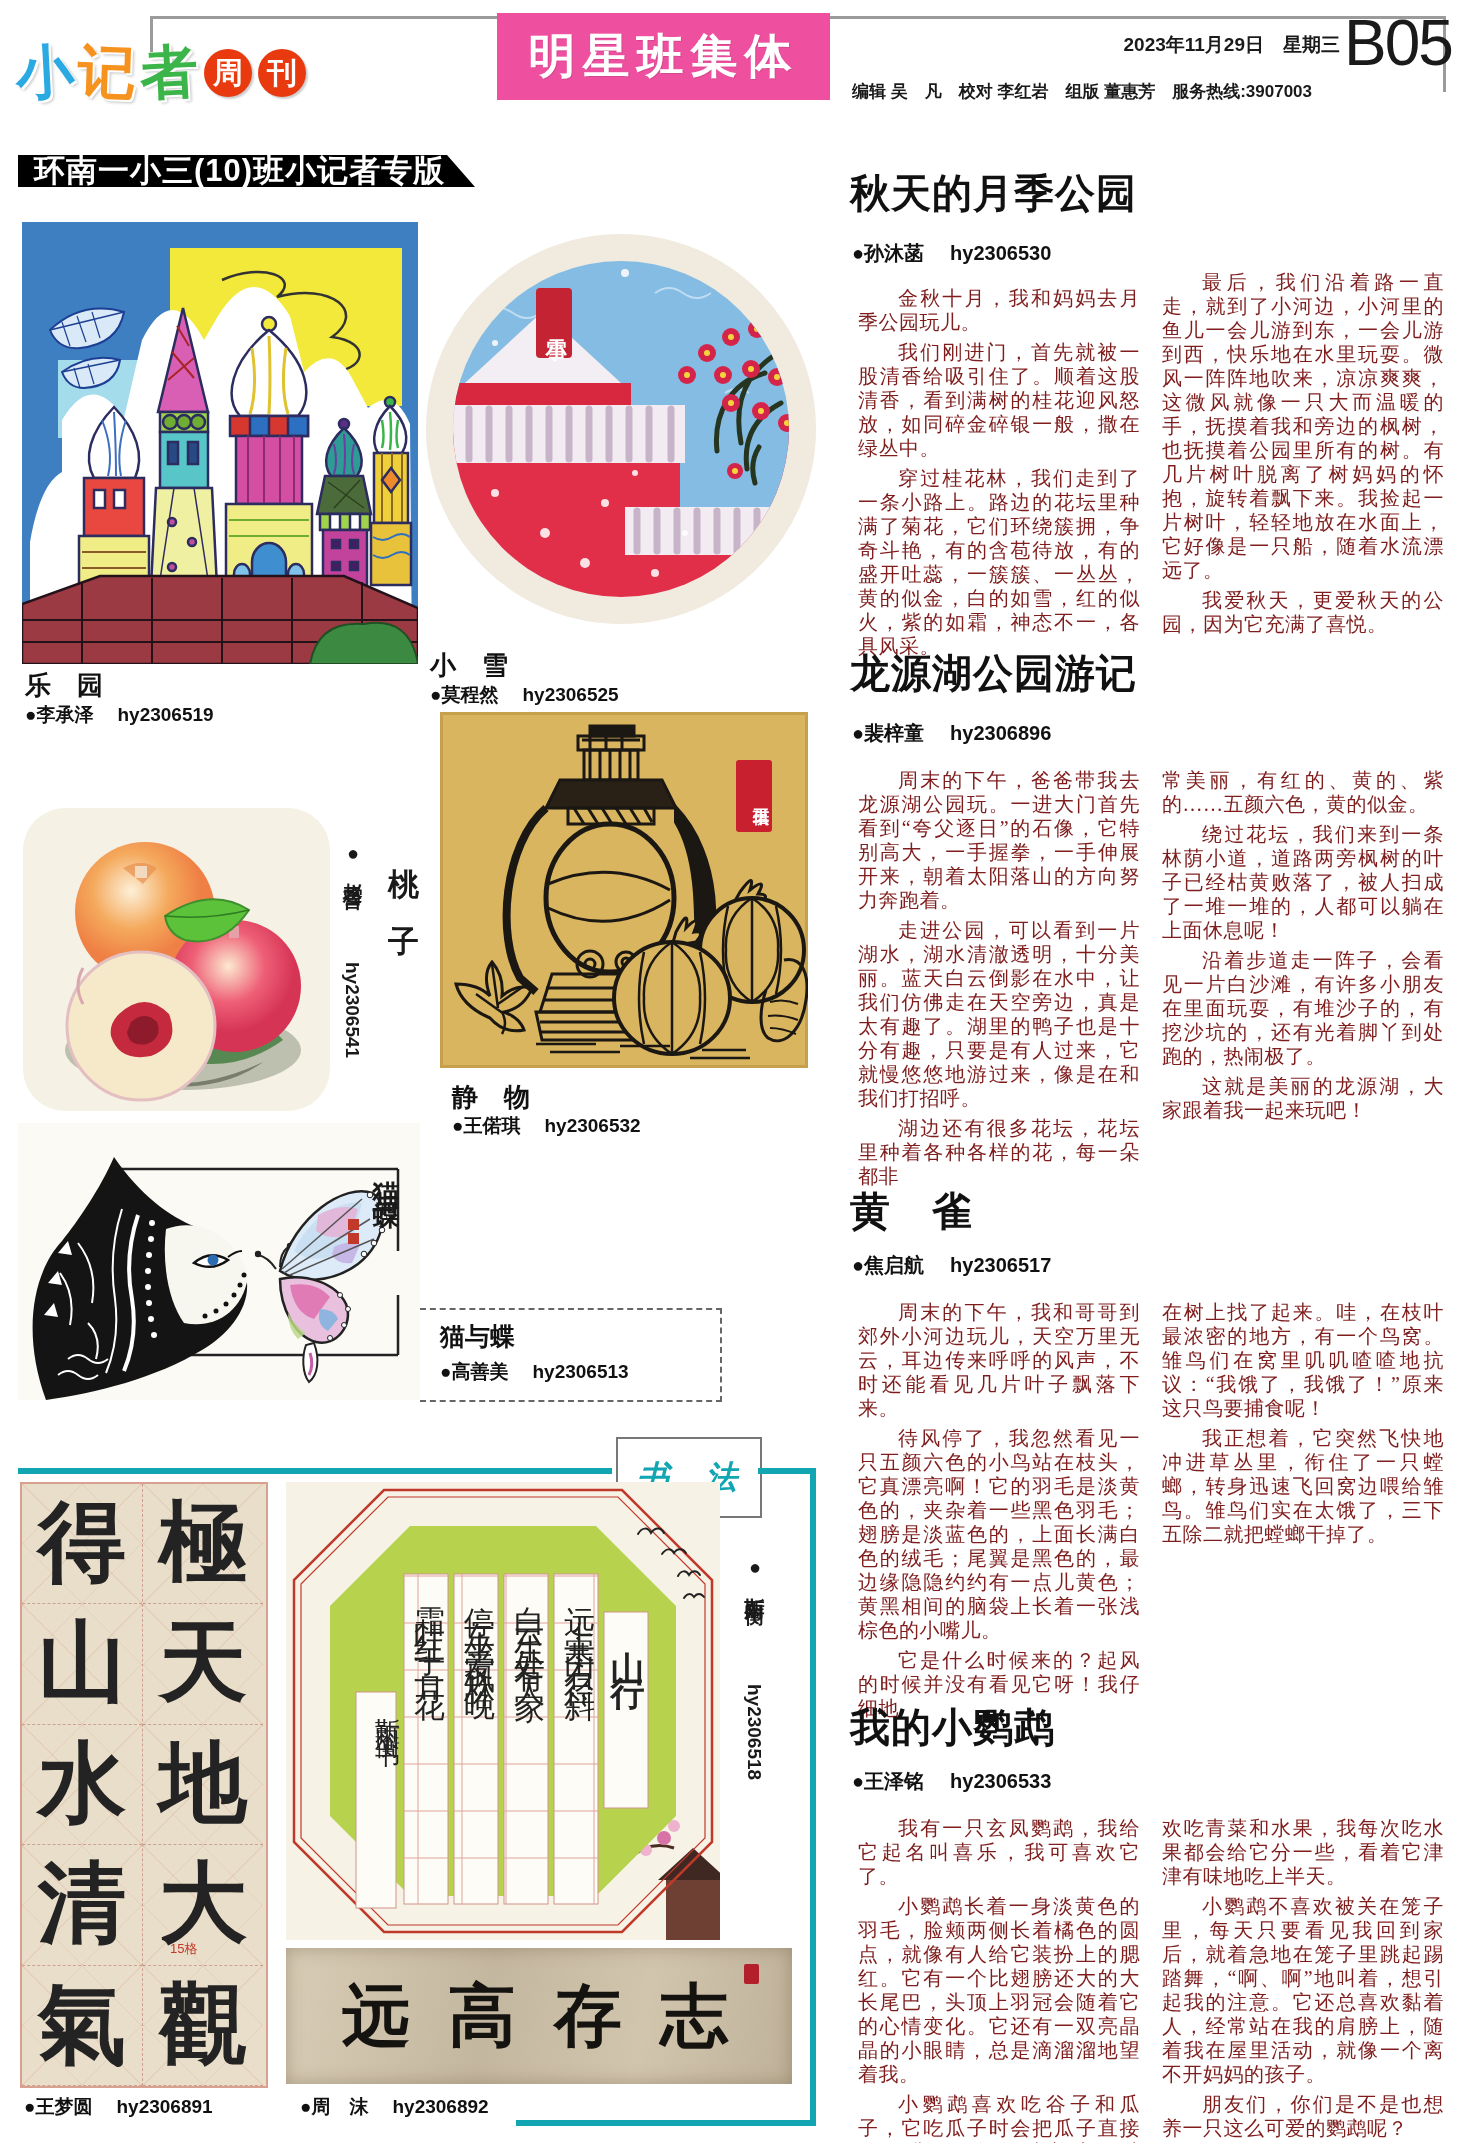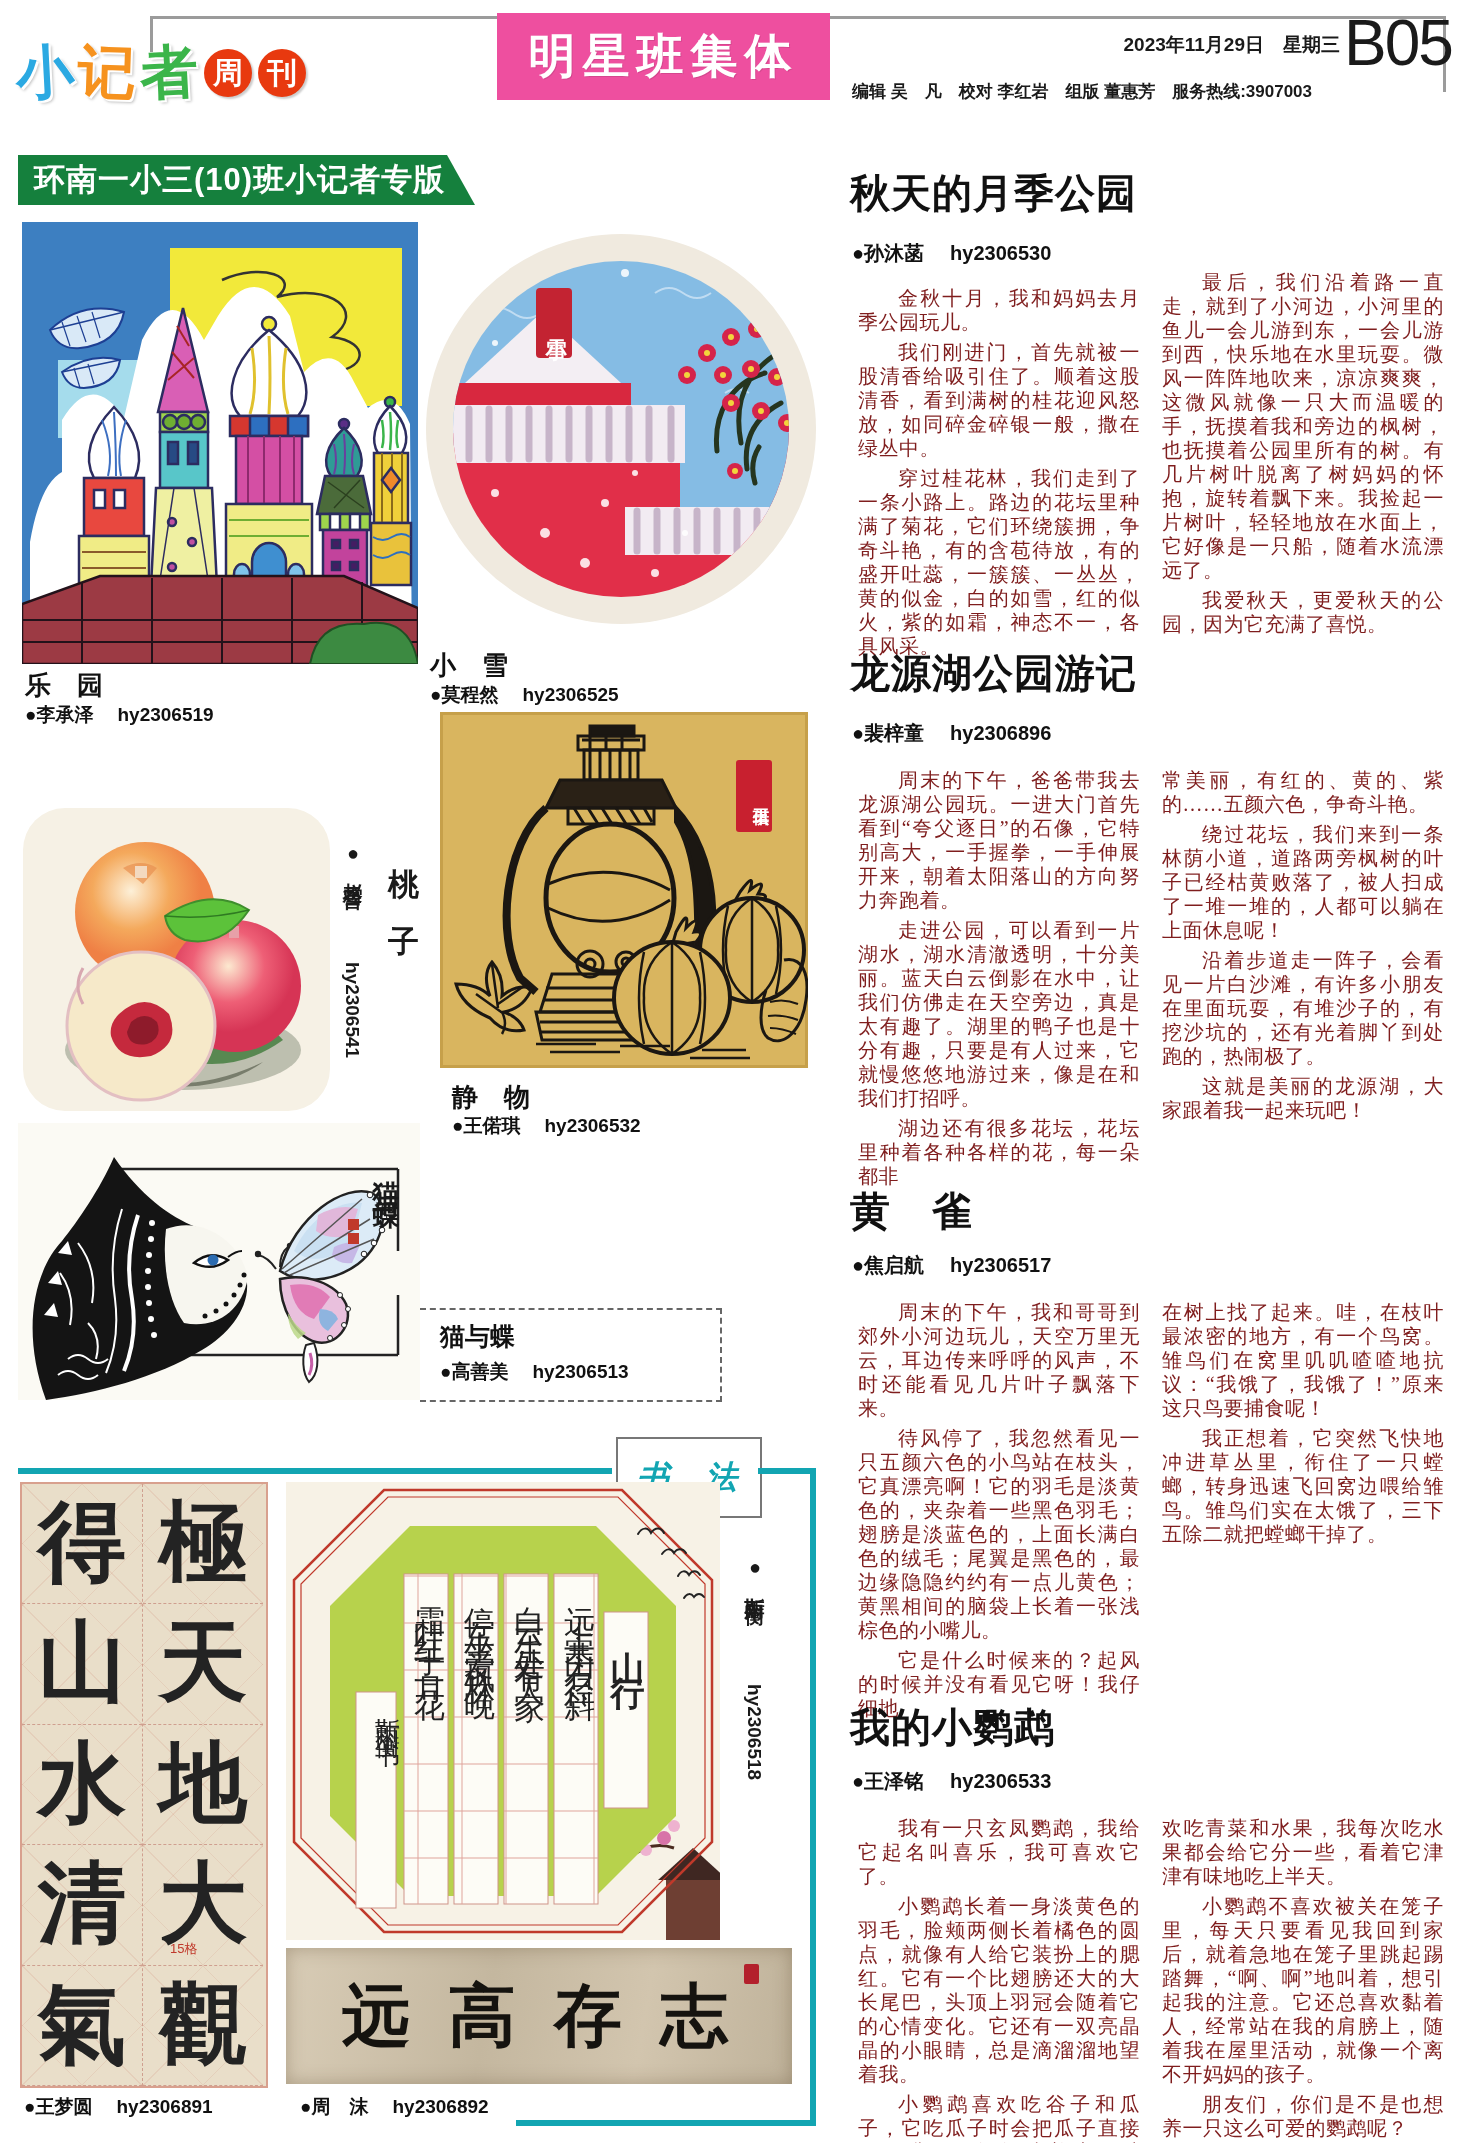--- a/index.html
+++ b/index.html
@@ -19,21 +19,21 @@
   .vline-l{left:150px;top:16px;width:3px;height:36px;background:#9b9b9b;}
   .vline-r{left:1443px;top:16px;width:3px;height:76px;background:#9b9b9b;}
   .banner-pink{left:497px;top:13px;width:333px;height:87px;background:#ee4f9f;
                display:flex;align-items:center;justify-content:center;}
   .banner-pink span{color:#fff;font-size:47px;font-weight:bold;letter-spacing:7px;text-shadow:1px 1px 0 rgba(0,0,0,.1);}
   .m-date{left:1010px;top:32px;width:330px;text-align:right;font-size:19px;font-weight:600;}
   .m-pageno{left:1344px;top:6px;font-size:64px;font-weight:500;letter-spacing:-2px;}
   .m-staff{left:852px;top:80px;width:560px;font-size:17px;font-weight:bold;}
 
   
-  .sec-banner{left:18px;top:155px;width:457px;height:50px;background:#15803d;
+  .sec-banner{left:18px;top:155px;width:457px;height:32px;background:#000000;
               clip-path:polygon(0 0,calc(100% - 28px) 0,100% 100%,0 100%);
               display:flex;align-items:center;padding-left:0;}
   .sec-banner span{color:#fff;font-size:31px;font-weight:bold;letter-spacing:1px;margin-left:16px;}
 
   
   figure{margin:0;}
   .cap-title{font-size:26px;font-weight:bold;color:#111;}
   .cap-author{font-size:19px;font-weight:bold;color:#111;}
   .cap-author .cid{margin-left:24px;}
   .vtext{writing-mode:vertical-rl;text-orientation:mixed;}
@@ -607,21 +607,21 @@
   <div class="abs art-title" id="a2-title">龙源湖公园游记</div>
   <div class="abs art-author" id="a2-author">
     <span>●裴梓童</span><span class="cid">hy2306896</span>
   </div>
   <div class="abs art-col" id="a2-c1">
       <p>周末的下午，爸爸带我去龙源湖公园玩。一进大门首先看到“夸父逐日”的石像，它特别高大，一手握拳，一手伸展开来，朝着太阳落山的方向努力奔跑着。</p>
       <p>走进公园，可以看到一片湖水，湖水清澈透明，十分美丽。蓝天白云倒影在水中，让我们仿佛走在天空旁边，真是太有趣了。湖里的鸭子也是十分有趣，只要是有人过来，它就慢悠悠地游过来，像是在和我们打招呼。</p>
       <p>湖边还有很多花坛，花坛里种着各种各样的花，每一朵都非</p>
     </div>
   <div class="abs art-col" id="a2-c2">
-      <p class="cont">常美丽，有红的、黄的、紫的……五颜六色，争奇斗艳。</p>
+      <p class="cont">常美丽，有红的、黄的、紫的……五颜六色，黄的似金。</p>
       <p>绕过花坛，我们来到一条林荫小道，道路两旁枫树的叶子已经枯黄败落了，被人扫成了一堆一堆的，人都可以躺在上面休息呢！</p>
       <p>沿着步道走一阵子，会看见一片白沙滩，有许多小朋友在里面玩耍，有堆沙子的，有挖沙坑的，还有光着脚丫到处跑的，热闹极了。</p>
       <p>这就是美丽的龙源湖，大家跟着我一起来玩吧！</p>
     </div>
 
   <div class="abs art-title" id="a3-title">黄　雀</div>
   <div class="abs art-author" id="a3-author">
     <span>●焦启航</span><span class="cid">hy2306517</span>
   </div>
   <div class="abs art-col" id="a3-c1">

